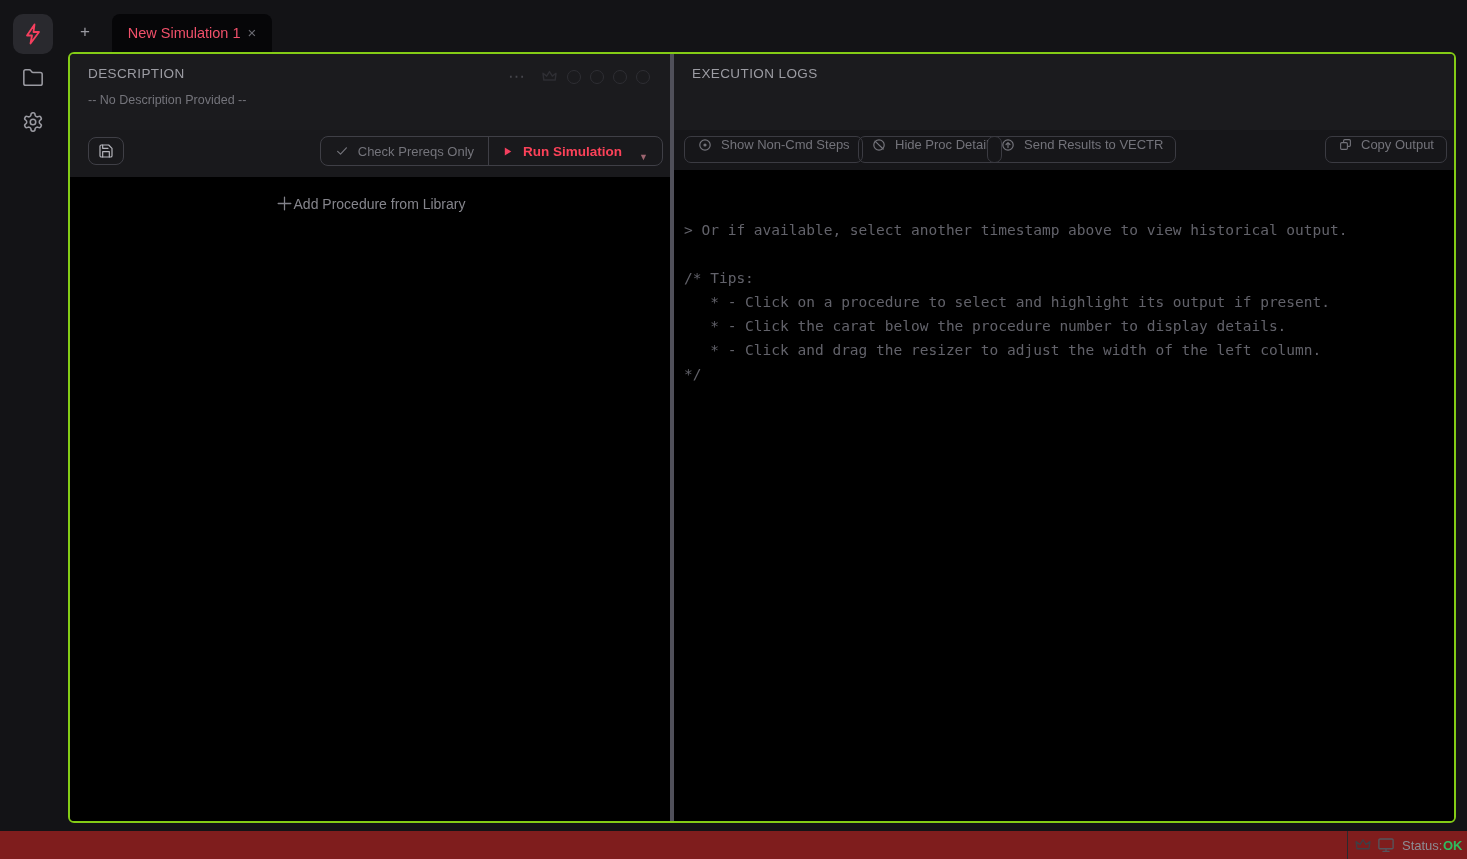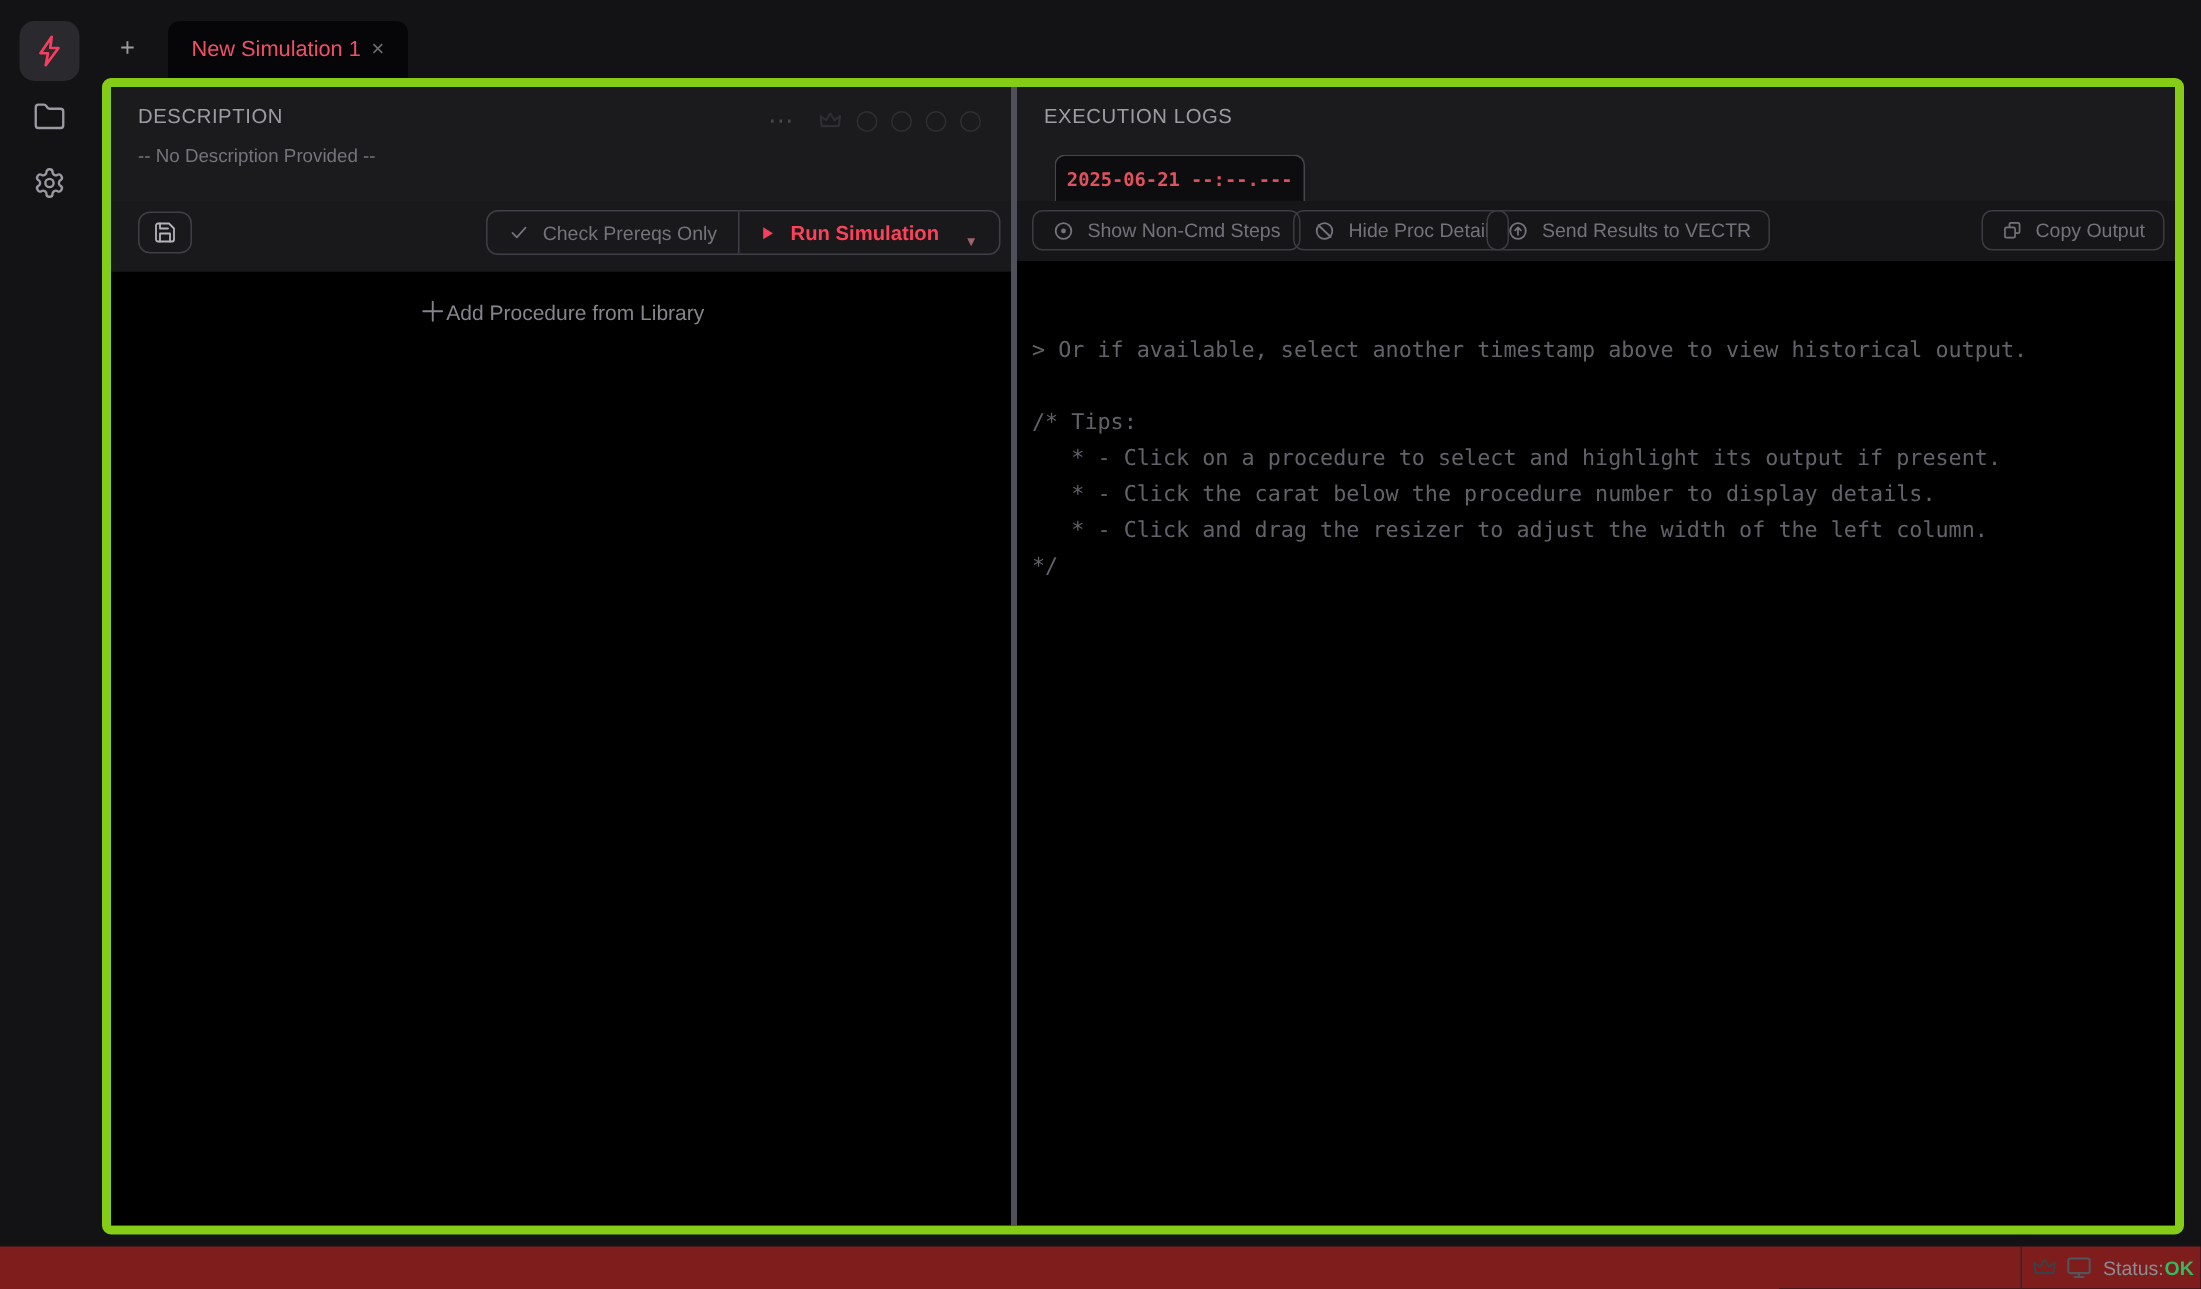--- a/index.html
+++ b/index.html
@@ -10,21 +10,21 @@
   #logo-btn { position:absolute; left:13px; top:14px; width:40px; height:40px; background:#29292e; border-radius:10px; display:flex; align-items:center; justify-content:center; cursor:pointer; }
   .side-icon { position:absolute; left:22px; width:22px; height:22px; display:flex; align-items:center; justify-content:center; cursor:pointer; }
 
   
   #new-tab-btn { position:absolute; left:76px; top:22px; width:18px; height:20px; color:#9a9aa1; font-size:17px; text-align:center; line-height:20px; cursor:pointer; }
   #sim-tab { position:absolute; left:112px; top:14px; height:38px; width:160px; background:#060608; border-radius:8px 8px 0 0; display:flex; align-items:center; justify-content:center; gap:7px; cursor:pointer; }
   #sim-tab .tab-label { color:#f0506a; font-size:14.5px; }
   #sim-tab .tab-close { color:#6b6b72; font-size:15px; line-height:14px; cursor:pointer; }
 
   
-  #main { position:absolute; left:68px; top:52px; width:1388px; height:771px; border:6px solid #84cc16; border-radius:6px; overflow:hidden; display:flex;text-decoration:underline; }
+  #main { position:absolute; left:68px; top:52px; width:1388px; height:771px; border:2px solid #84cc16; border-radius:6px; overflow:hidden; display:flex;text-decoration:underline; }
 
   
   #desc-panel { width:600px; display:flex; flex-direction:column; }
   #desc-header { height:76px; background:#1b1b1e; position:relative; }
   .panel-title { position:absolute; left:18px; top:12px; color:#9c9ca3; font-size:13.5px; letter-spacing:.4px; }
   #desc-placeholder { position:absolute; left:18px; top:39px; color:#74747b; font-size:12.5px; }
   #desc-header-actions { position:absolute; right:20px; top:14px; display:flex; align-items:center; gap:9px; }
   #more-options { color:#46464c; font-size:17px; letter-spacing:1px; cursor:pointer; line-height:14px; }
   .rating-circle { width:14px; height:14px; border:1.5px solid #2e2e33; border-radius:50%; cursor:pointer; }
   #desc-toolbar { height:47px; background:#19191c; position:relative; }
@@ -41,21 +41,21 @@
 
   
   #resizer { width:4px; background:#50505a; cursor:col-resize; }
 
   
   #exec-panel { flex:1; display:flex; flex-direction:column; }
   #exec-header { height:76px; background:#1b1b1e; position:relative; }
   #timestamp-tab { position:absolute; left:25px; top:45px; width:167px; height:31px; background:#0d0d0f; border:1px solid #46464d; border-bottom:none; border-radius:7px 7px 0 0; display:flex; align-items:center; justify-content:center; cursor:pointer; }
   #timestamp-tab span { font-family:"DejaVu Sans Mono", monospace; font-size:12.5px; font-weight:700; color:#e0525f; }
   #exec-toolbar { height:40px; background:#161619; position:relative; }
-  .tool-btn { position:absolute; top:6px; height:27px; border:1px solid #3b3b42; border-radius:7px; display:flex; align-items:center; gap:8px; padding:0 12px; color:#73737a; font-size:13px; cursor:pointer; white-space:nowrap; }
+  .tool-btn { position:absolute; top:6px; height:27px; border:1px solid #3b3b42; border-radius:7px; display:flex; align-items:flex-start; gap:8px; padding:0 12px; color:#73737a; font-size:13px; cursor:pointer; white-space:nowrap; }
   #show-noncmd-btn { left:10px; }
   #hide-proc-btn { left:184px; }
   #send-results-btn { left:313px; }
   #copy-output-btn { right:7px; }
   #console { flex:1; background:#000; padding:48px 0 0 10px; }
   .console-line { font-family:"DejaVu Sans Mono", monospace; font-size:14.5px; line-height:24px; min-height:24px; color:#62626a; white-space:pre; }
 
   
   #status-bar { position:absolute; left:0; top:831px; width:1467px; height:28px; background:#7f1d1d; }
   #status-divider { position:absolute; left:1347px; top:0; width:1px; height:28px; background:#2a2a2e; }
@@ -158,23 +158,20 @@
         <span>Add Procedure from Library</span>
       </div>
     </div>
   </div>
 
   <div id="resizer"></div>
 
   <div id="exec-panel">
     <div id="exec-header">
       <div class="panel-title">EXECUTION LOGS</div>
-      <div id="timestamp-tab">
-        <span>2025-06-21 --:--.---</span>
-      </div>
     </div>
 
     <div id="exec-toolbar">
       <div class="tool-btn" id="show-noncmd-btn">
         <span>
           <svg width="16" height="16" viewBox="0 0 20 20" fill="none" stroke="#73737a" stroke-width="1.5">
             <circle cx="10" cy="10" r="6.5"></circle>
             <circle cx="10" cy="10" r="2" fill="#73737a" stroke="none"></circle>
           </svg>
         </span>

